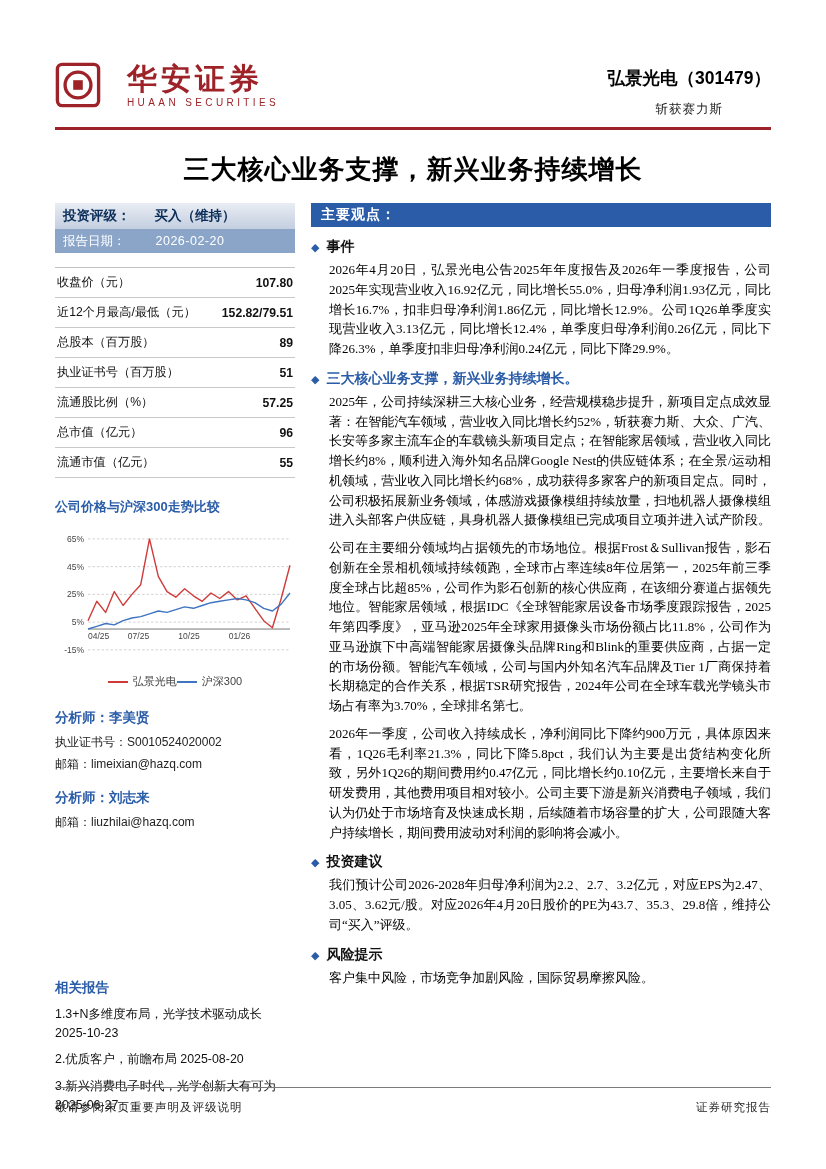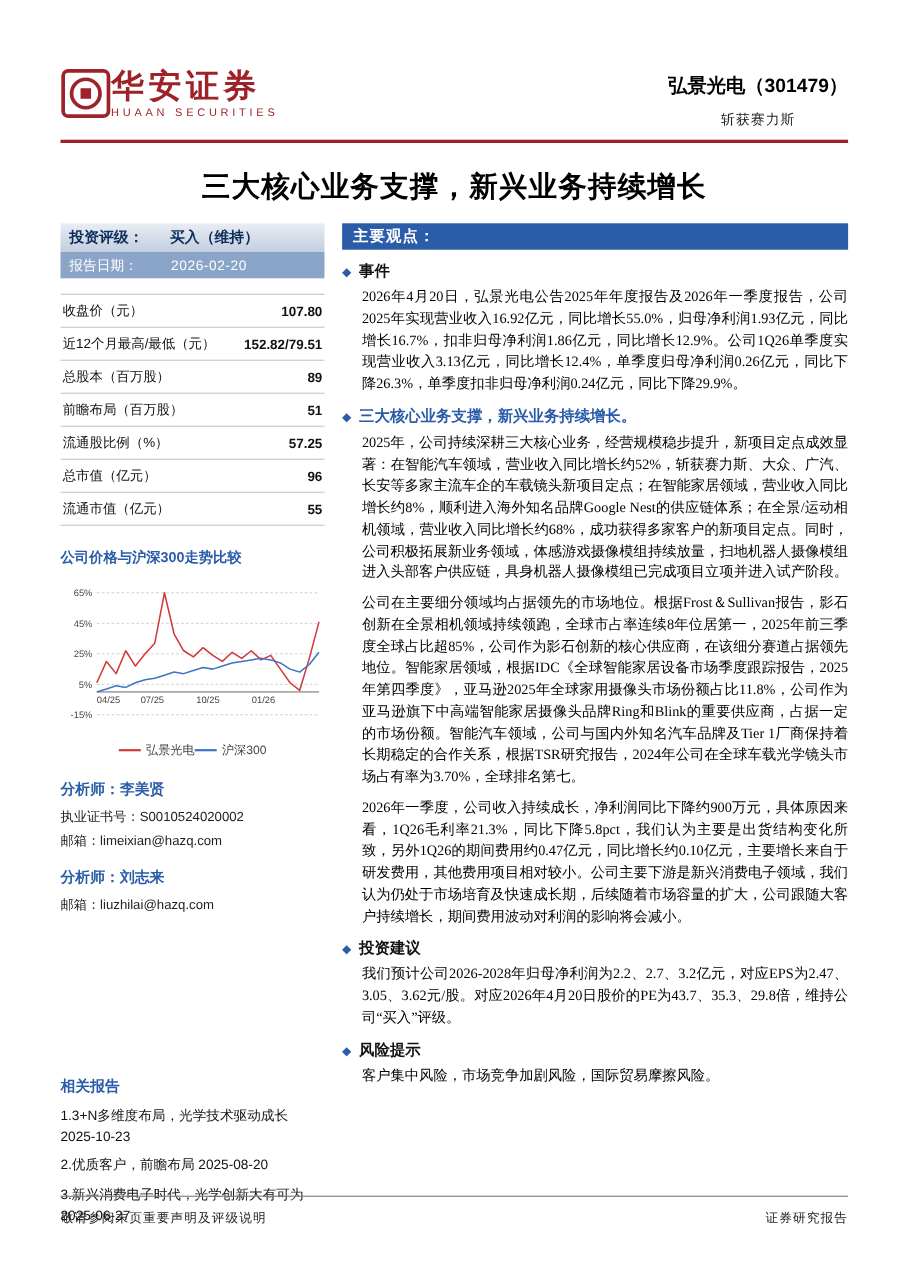--- a/index.html
+++ b/index.html
@@ -8,21 +8,21 @@
     --date-bar-bg:#8ba5c9;
   }
   *{box-sizing:border-box;margin:0;padding:0;}
   html,body{background:#ffffff;}
   body{font-family:"Liberation Sans","DejaVu Sans",sans-serif;}
   .page{position:relative;width:826px;height:1169px;background:#fff;margin:0 auto;overflow:hidden;}
   .content{padding:62px 55px 0;}
 
   
   .header{display:flex;justify-content:space-between;align-items:flex-start;}
-  .brand{display:flex;align-items:center;gap:0;}
+  .brand{display:flex;align-items:center;gap:26px;}
   .seal{flex:none;}
   .brand-cn{font-family:"Liberation Serif","DejaVu Serif",serif;font-weight:900;font-size:30px;letter-spacing:4px;color:var(--accent-red);line-height:1.1;}
   .brand-en{font-size:10px;letter-spacing:3.4px;color:var(--accent-red);margin-top:2px;}
   .header-right{text-align:center;padding-top:4px;}
   .stock-title{font-size:17.5px;font-weight:700;color:#000;}
   .report-type{font-size:12.5px;color:#222;margin-top:11px;letter-spacing:1px;}
   .red-rule{height:3px;background:var(--accent-red);margin-top:9px;}
 
   .title{text-align:center;font-size:26px;font-weight:700;color:#000;margin:22px 0 16px;letter-spacing:1px;}
 
@@ -114,21 +114,21 @@
           </div>
           <div class="stat-row">
             <span class="stat-label">近12个月最高/最低（元）</span>
             <span class="stat-value">152.82/79.51</span>
           </div>
           <div class="stat-row">
             <span class="stat-label">总股本（百万股）</span>
             <span class="stat-value">89</span>
           </div>
           <div class="stat-row">
-            <span class="stat-label">前瞻布局（百万股）</span>
+            <span class="stat-label">执业证书号（百万股）</span>
             <span class="stat-value">51</span>
           </div>
           <div class="stat-row">
             <span class="stat-label">流通股比例（%）</span>
             <span class="stat-value">57.25</span>
           </div>
           <div class="stat-row">
             <span class="stat-label">总市值（亿元）</span>
             <span class="stat-value">96</span>
           </div>

